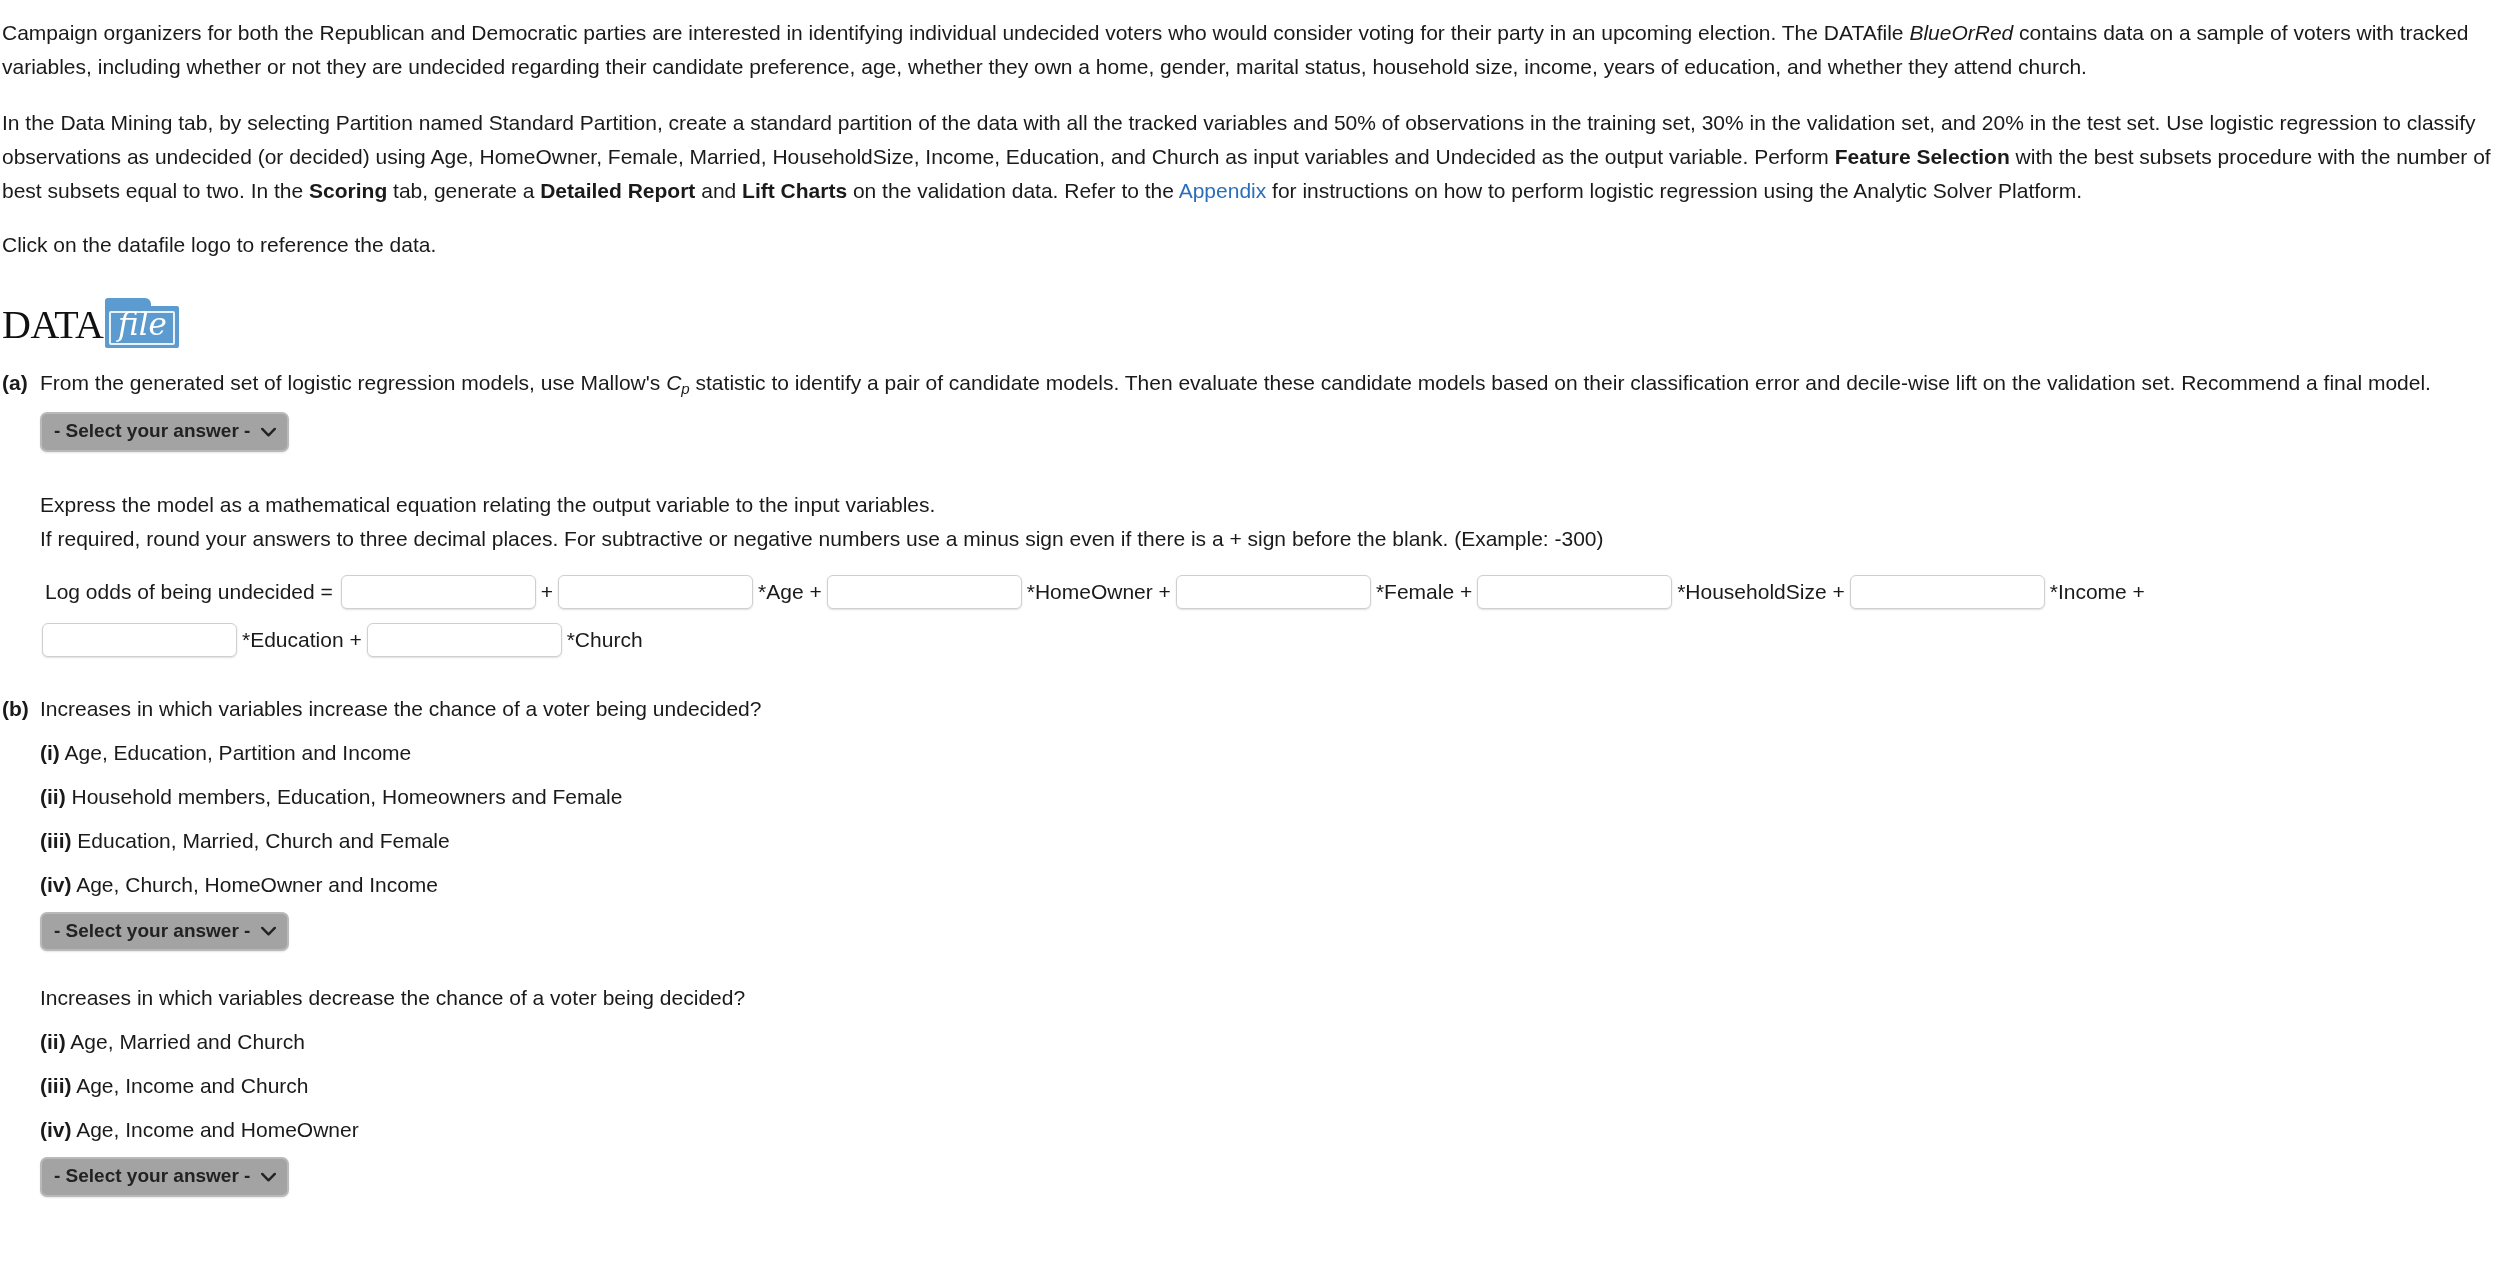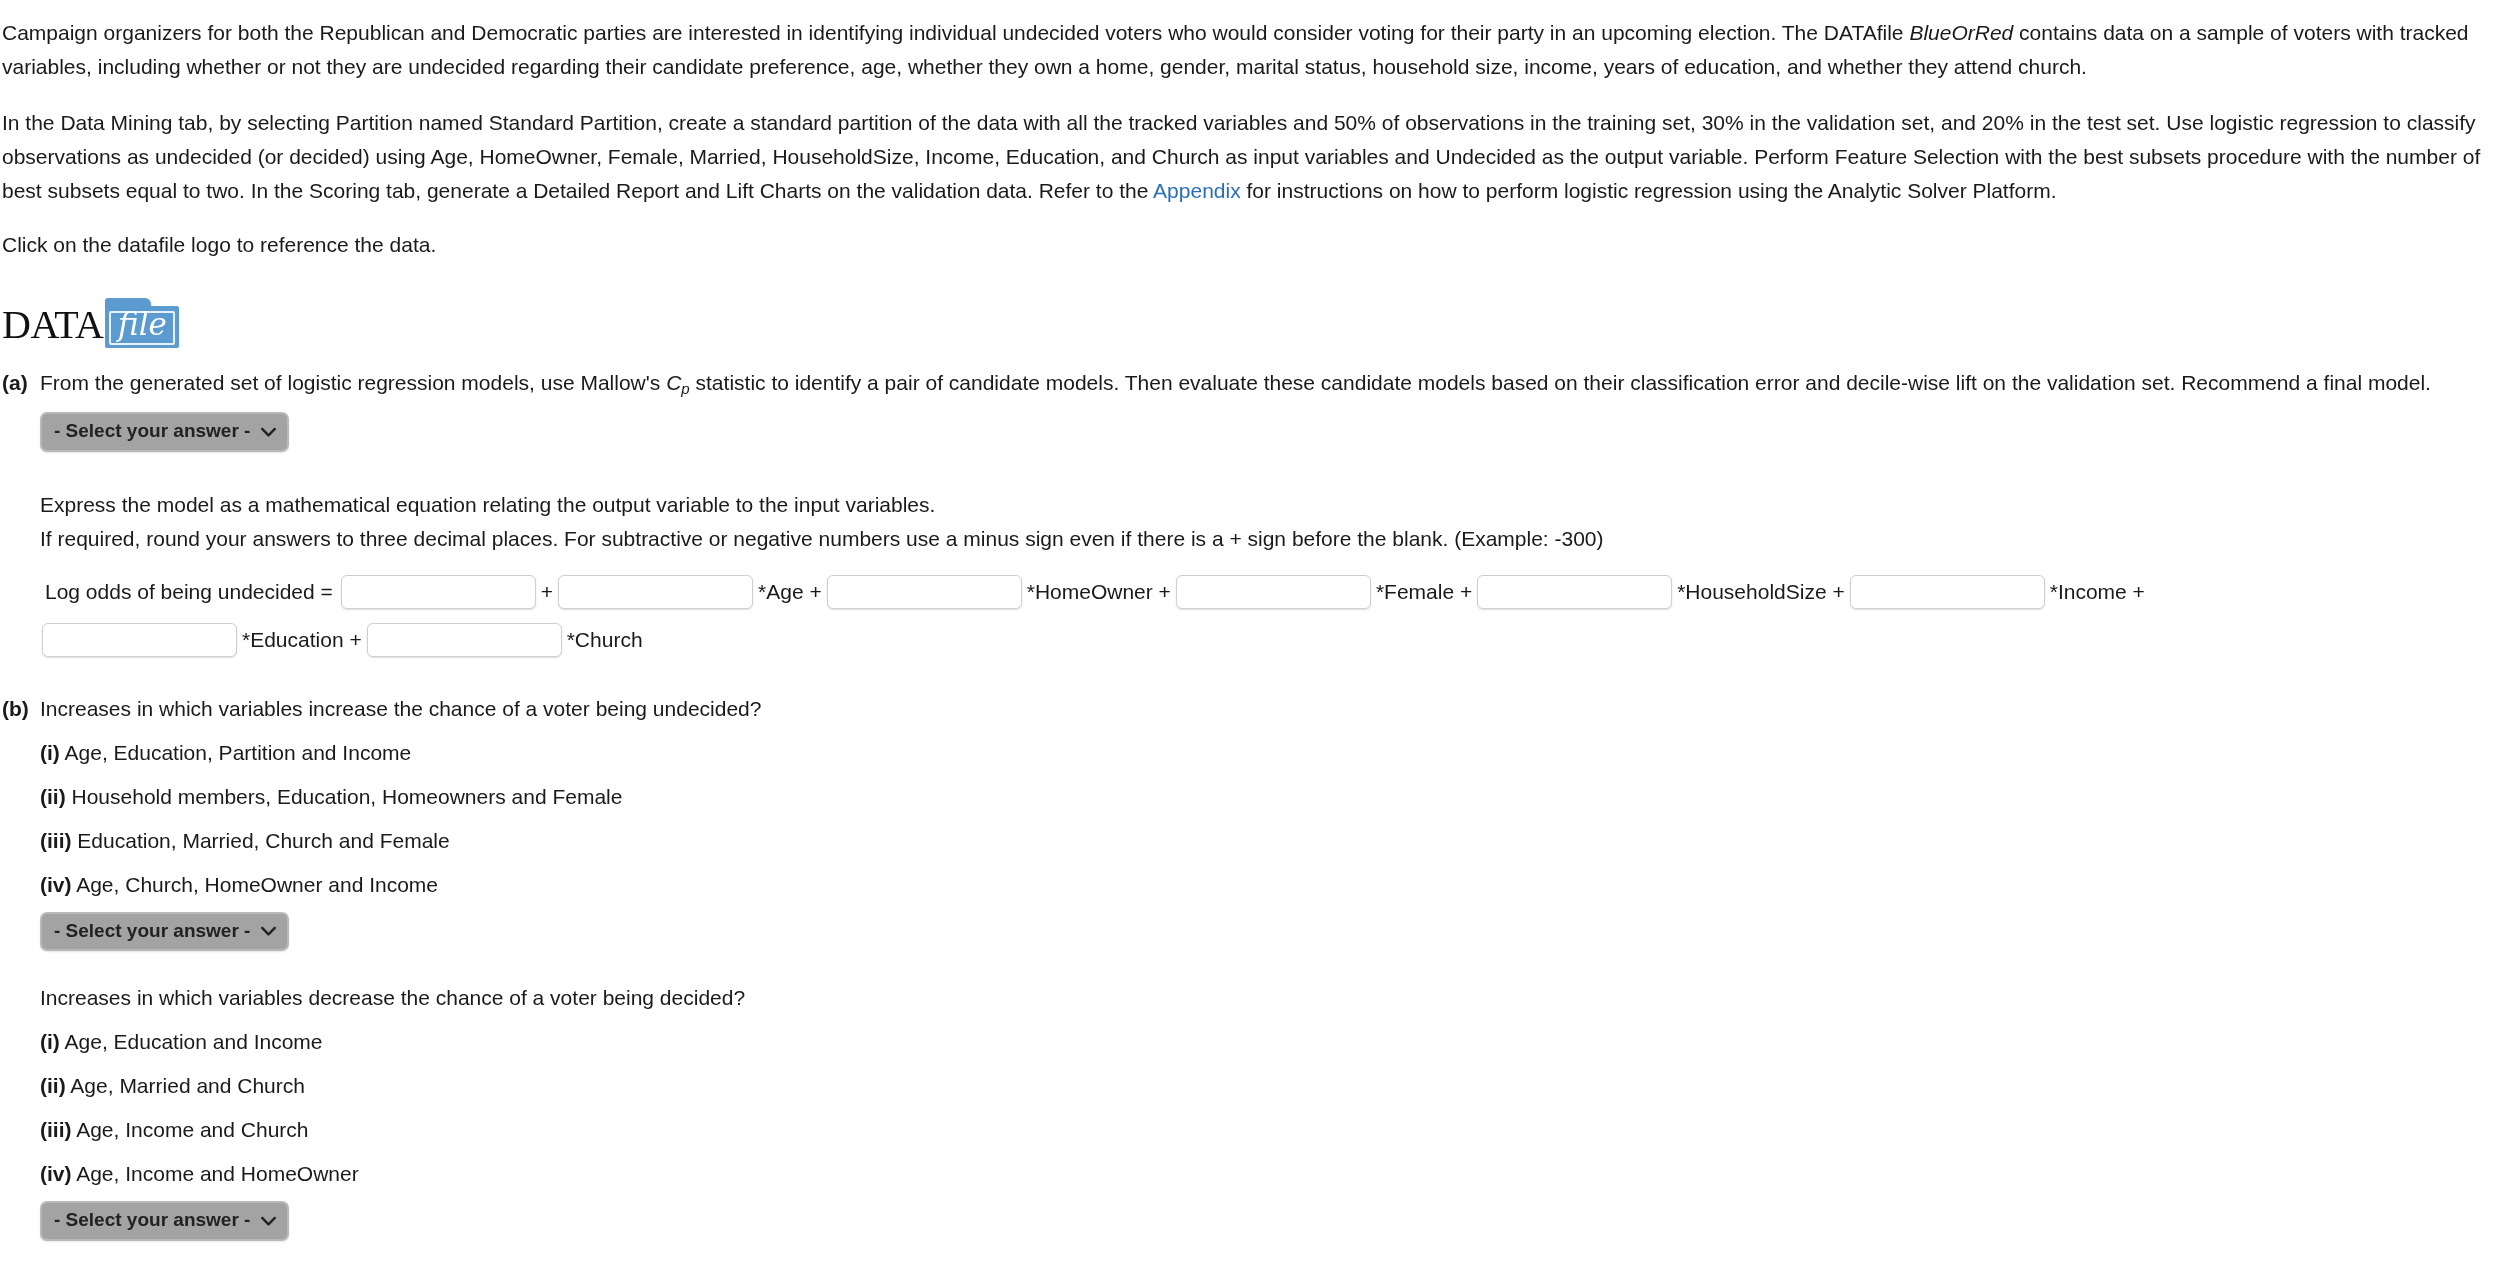--- a/index.html
+++ b/index.html
@@ -22,21 +22,21 @@
     margin: 0 0 22px 0;
     padding: 0 4px 0 2px;
     font-size: 21px;
     line-height: 1.62;
     color: #1a1a1a;
     white-space: normal;
   }
   p.intro.tight { margin-bottom: 20px; }
 
   .em { font-style: italic; }
-  .bold { font-weight: normal; }
+  .bold { font-weight: bold; }
   a.link {
     color: #2a6ebb;
     text-decoration: none;
   }
 
   
   .datafile-logo {
     display: inline-flex;
     align-items: flex-end;
     margin: 14px 0 18px 2px;
@@ -266,21 +266,20 @@
         <span class="chev">
           <svg width="15" height="10" viewBox="0 0 15 10" aria-hidden="true">
               <path d="M1.2 1.6 L7.5 8 L13.8 1.6" fill="none" stroke="#222" stroke-width="2.4" stroke-linecap="round" stroke-linejoin="round"></path>
             </svg>
         </span>
       </div>
 
       <div class="spacer-lg"></div>
 
       <p class="qtext">Increases in which variables decrease the chance of a voter being decided?</p>
-      <p class="opt"><span class="rn">(i)</span> <span>Age, Education and Income</span></p>
       <p class="opt"><span class="rn">(ii)</span> <span>Age, Married and Church</span></p>
       <p class="opt"><span class="rn">(iii)</span> <span>Age, Income and Church</span></p>
       <p class="opt"><span class="rn">(iv)</span> <span>Age, Income and HomeOwner</span></p>
       <div class="select-wrap">
         <select class="answer-select">
           <option>- Select your answer -</option>
         </select>
         <span class="chev">
           <svg width="15" height="10" viewBox="0 0 15 10" aria-hidden="true">
               <path d="M1.2 1.6 L7.5 8 L13.8 1.6" fill="none" stroke="#222" stroke-width="2.4" stroke-linecap="round" stroke-linejoin="round"></path>

